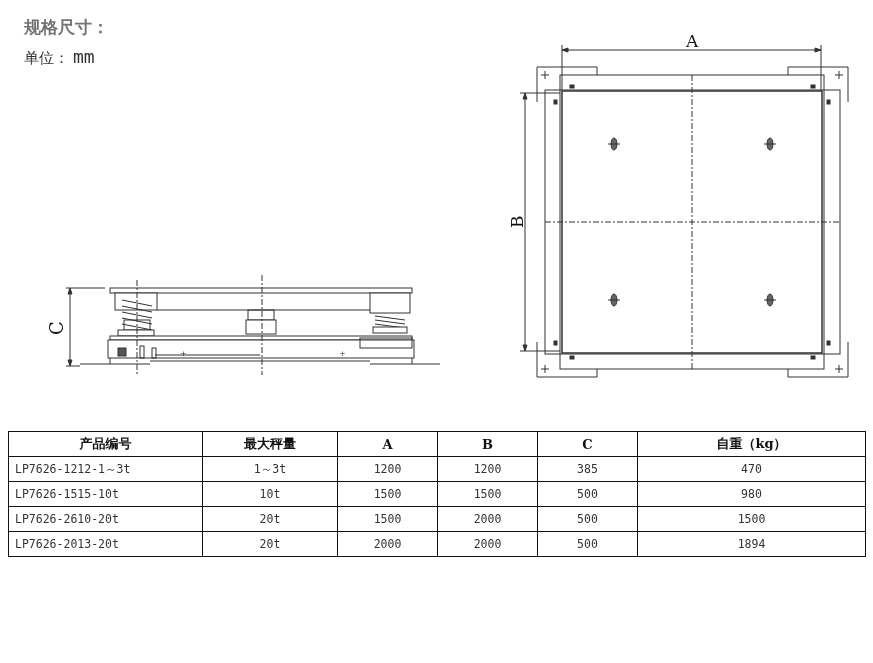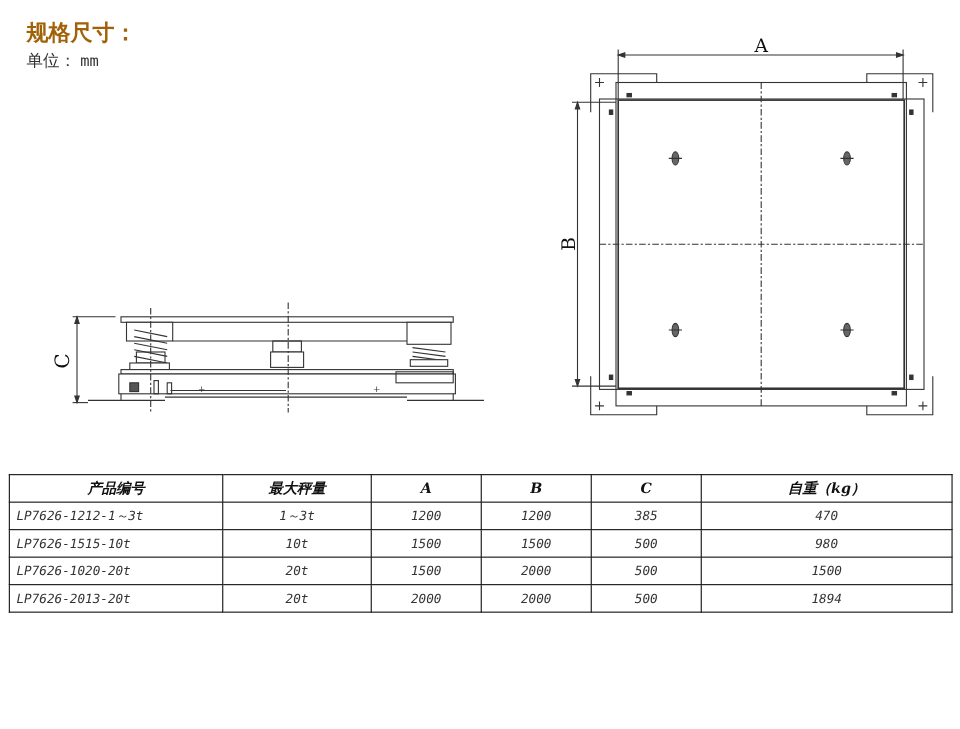--- a/index.html
+++ b/index.html
@@ -1,24 +1,24 @@
 <!DOCTYPE html>
 <html><head>
 <meta charset="utf-8">
 <style>
   html, body { margin: 0; padding: 0; background: #ffffff; }
   body { width: 873px; height: 663px; position: relative; overflow: hidden;
          font-family: "DejaVu Serif", "Liberation Serif", serif; color: #111; }
-  .title { position: absolute; left: 24px; top: 16px; font-size: 20px; font-weight: bold; color: #a16207; text-align: right; }
+  .title { position: absolute; left: 24px; top: 16px; font-size: 17px; font-weight: bold; color: #737373; text-align: right; }
   .unit { position: absolute; left: 24px; top: 46px; font-size: 15px; color: #333; }
-  .unit .mm { font-family: "DejaVu Sans Mono", "Liberation Mono", monospace; font-size: 14px; margin-left: 4px; text-align: center; }
+  .unit .mm { font-family: "DejaVu Sans Mono", "Liberation Mono", monospace; font-size: 18px; margin-left: 4px; text-align: center; }
   .side-view { position: absolute; left: 40px; top: 270px; width: 410px; height: 110px; }
   .top-view { position: absolute; left: 500px; top: 25px; width: 360px; height: 360px; }
   table.spec { position: absolute; left: 8px; top: 431px; border-collapse: collapse; width: 857px; table-layout: fixed; }
-  table.spec th, table.spec td { border: 1.5px solid #111; height: 24px; padding: 0; font-size: 12px; text-align: center; vertical-align: middle; font-style: italic; }
+  table.spec th, table.spec td { border: 1.5px solid #111; height: 24px; padding: 0; font-size: 12px; text-align: center; vertical-align: middle; }
   table.spec th { font-weight: bold; font-size: 13px; font-family: "DejaVu Serif", "Liberation Serif", serif; }
   table.spec td { font-family: "DejaVu Sans Mono", "Liberation Mono", monospace; color: #333; font-size: 11.5px; text-align: center; }
   table.spec td.code { text-align: left; padding-left: 6px; margin-top: 44px; }
   svg text { font-family: "DejaVu Serif", "Liberation Serif", serif; }
 </style>
 </head>
 <body>
 
 <div class="title">规格尺寸：</div>
 <div class="unit">
@@ -168,21 +168,21 @@
     </tr>
     <tr>
       <td class="code">LP7626-1515-10t</td>
       <td>10t</td>
       <td>1500</td>
       <td>1500</td>
       <td>500</td>
       <td>980</td>
     </tr>
     <tr>
-      <td class="code">LP7626-1020-20t</td>
+      <td class="code">LP7626-2610-20t</td>
       <td>20t</td>
       <td>1500</td>
       <td>2000</td>
       <td>500</td>
       <td>1500</td>
     </tr>
     <tr>
       <td class="code">LP7626-2013-20t</td>
       <td>20t</td>
       <td>2000</td>

